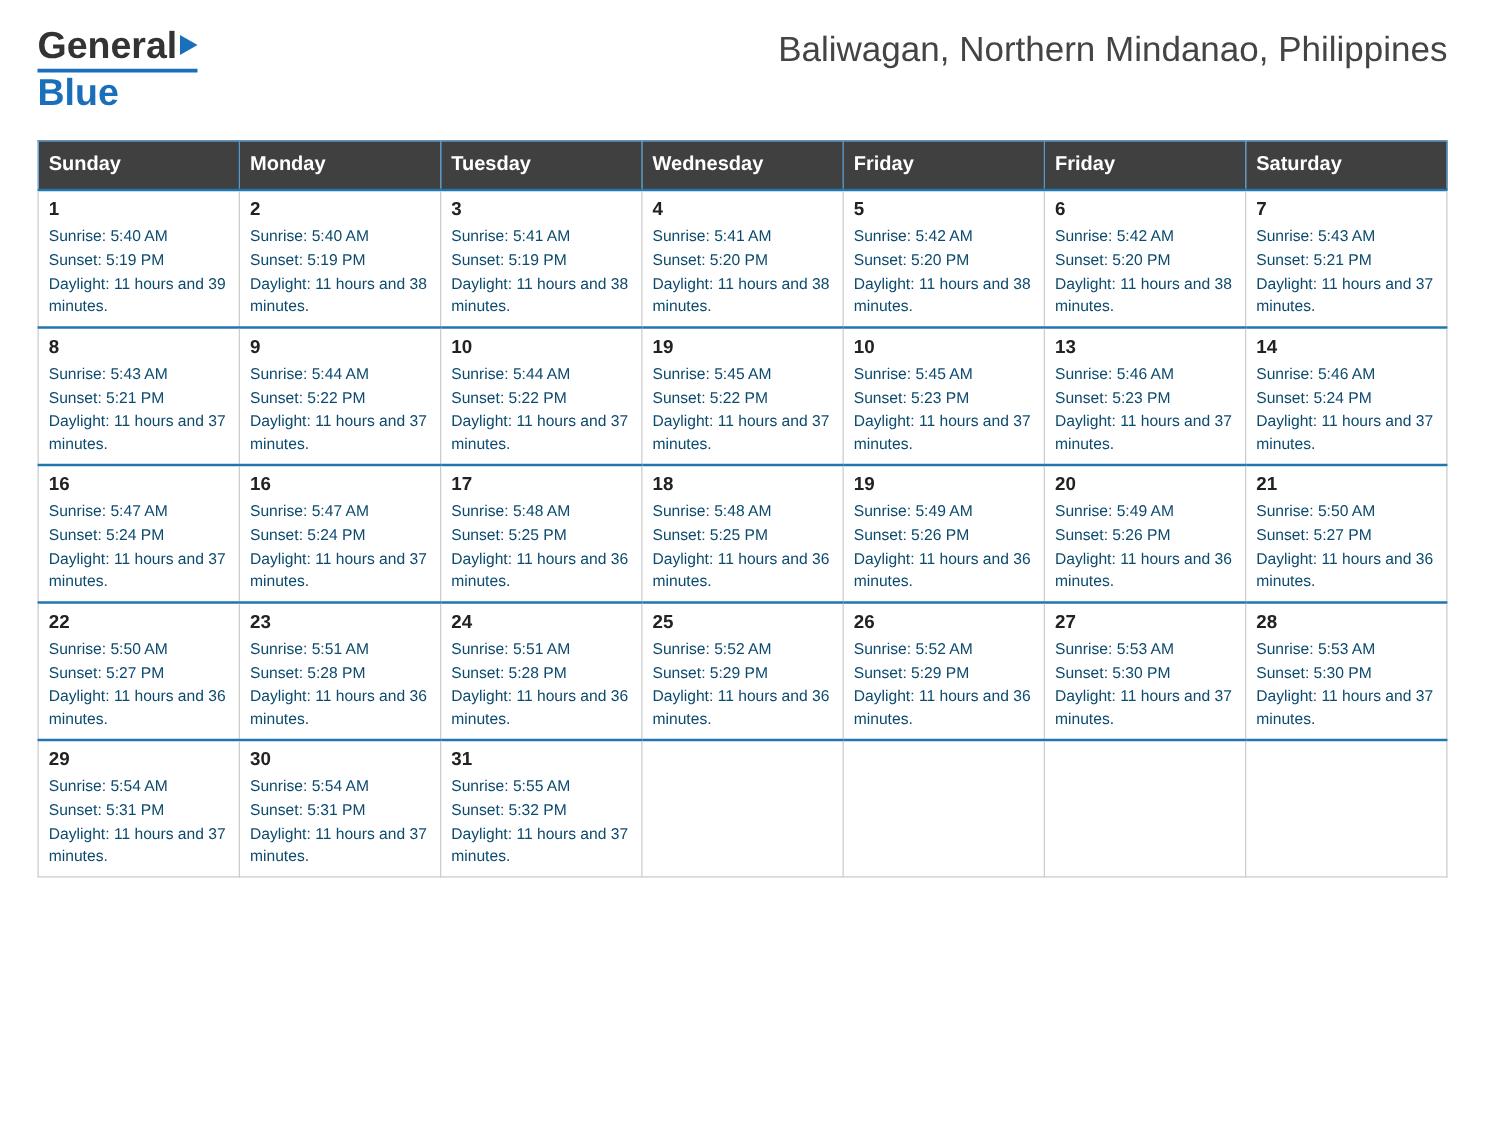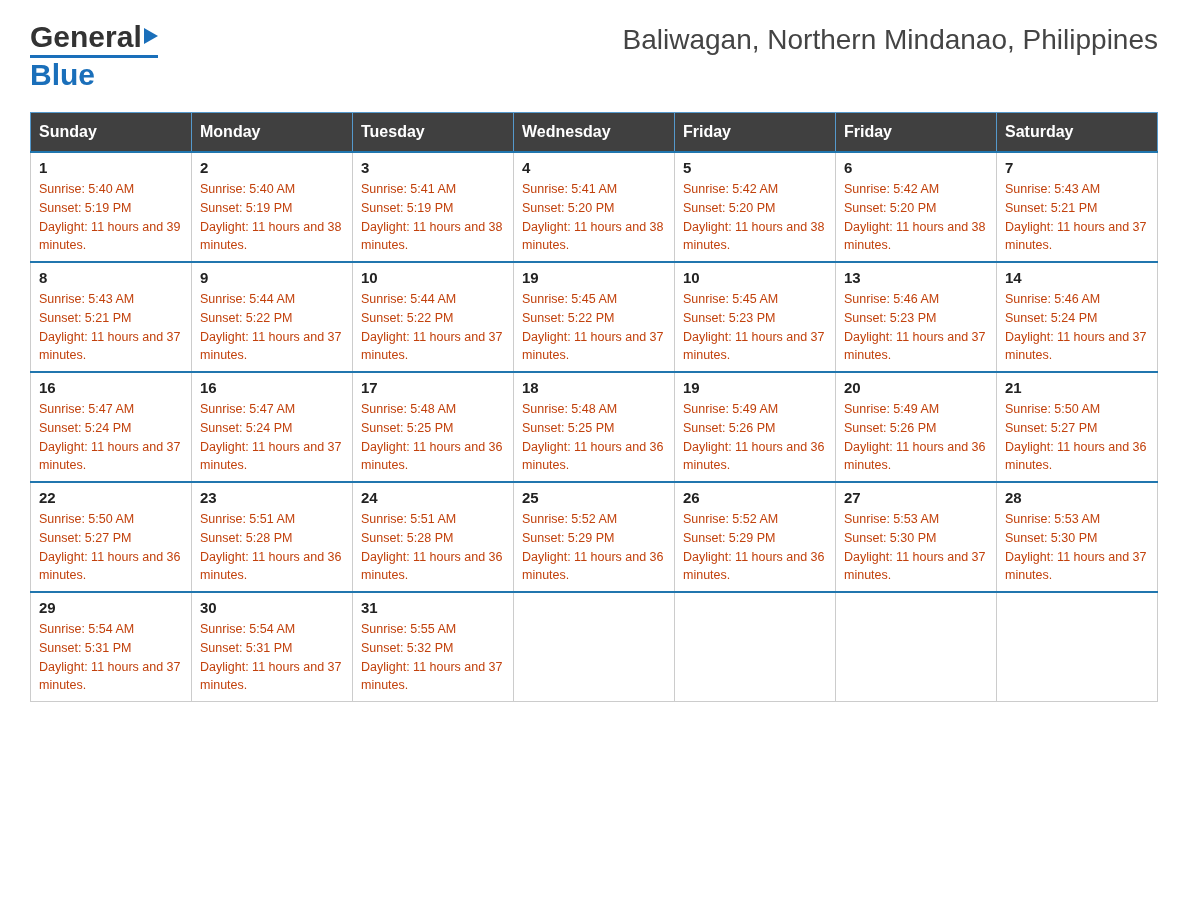--- a/index.html
+++ b/index.html
@@ -55,21 +55,21 @@
     }
     .day-number {
       font-size: 15px;
       font-weight: bold;
       color: #222;
       display: block;
       margin-bottom: 4px;
     }
     .day-info {
       font-size: 12.5px;
-      color: #c2410c;
+      color: #0c4a6e;
       line-height: 1.5;
     }
     .week-row td {
       border-top: 2px solid #2176ae;
     }
     .empty-cell {
       background: #fff;
     }
     .logo-wrapper {
       display: flex;

